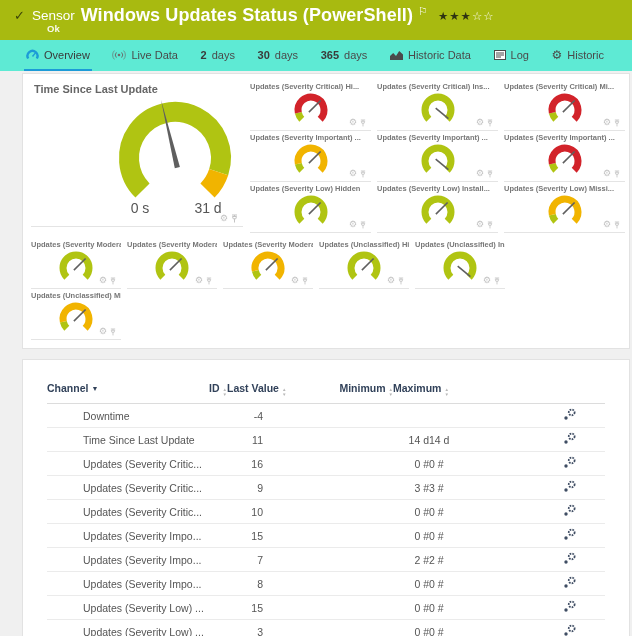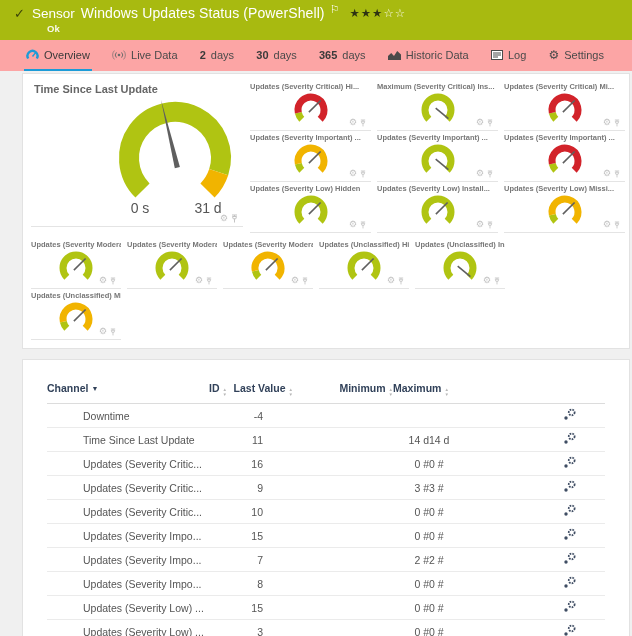--- a/index.html
+++ b/index.html
@@ -9,30 +9,30 @@
     font-family:"Liberation Sans",sans-serif;
     -webkit-font-smoothing:antialiased;
   }
   .icon{font-family:"DejaVu Sans",sans-serif;font-style:normal;}
 
   
   .topbar{position:relative;height:40px;background:#a8ba10;color:#fff;}
   .topbar-line1{position:absolute;left:14px;top:5px;display:flex;align-items:center;white-space:nowrap;}
   .check-ic{color:rgba(20,25,5,.75);font-size:13px;font-weight:bold;margin-right:7px;}
   .kind{font-size:13.5px;margin-right:6px;}
-  .sensor-title{font-weight:normal;font-size:14px;letter-spacing:.1px;}
+  .sensor-title{font-weight:bold;font-size:18px;letter-spacing:.1px;}
   .flag-ic{font-size:11px;margin-left:5px;position:relative;top:-4px;color:#fff;}
   .stars{margin-left:10px;font-size:11.5px;letter-spacing:1px;}
   .star-filled{color:#2e3312;}
   .star-empty{color:#fdfdf3;}
   .status-line{position:absolute;left:47px;top:23px;font-size:9.5px;font-weight:bold;color:rgba(255,255,255,.92);}
 
   
   .tabs{height:31px;display:flex;align-items:stretch;justify-content:space-between;
-        padding:0 26px 0 24px;background:#fca5a5;}
+        padding:0 26px 0 24px;background:#5eead4;}
   .tab{display:flex;align-items:center;gap:5px;font-size:11px;color:#4a4a4a;cursor:pointer;
        border-bottom:2px solid transparent;padding:0 2px;}
   .tab .num{font-weight:bold;color:#3a3a3a;}
   .tab.active{border-bottom-color:#1c9bd7;}
   .tab.active .tab-label{color:#3a3a3a;}
   .gear-glyph{font-size:12px;color:#4a4a4a;line-height:1;}
 
   
   .panel{background:#fff;border:1px solid #e2e2e2;margin-left:22px;margin-right:2px;}
   .panel-gauges{margin-top:2px;padding:6px 2px 8px 8px;}
@@ -57,21 +57,21 @@
   .bottom-grid .gcell{width:90px;margin-right:6px;}
 
   
   .thead{display:flex;align-items:flex-start;color:#32425a;font-size:10.5px;font-weight:bold;
          padding:6px 0 6px 0;border-bottom:1px solid #dcdcdc;}
   .trow{display:flex;align-items:center;height:23px;border-bottom:1px solid #ebebeb;
         font-size:10.5px;color:#555;}
   .td,.th{flex:none;}
   .c-channel{width:142px;text-align:left;}
   .c-id{width:38px;text-align:right;}
-  .c-last{width:66px;text-align:right;}
+  .c-last{width:66px;text-align:left;}
   .c-min{width:100px;text-align:right;}
   .c-max{width:120px;}
   .c-action{flex:1;text-align:right;padding-right:28px;}
   .th{display:inline-block;}
   .sortdown{color:#32425a;font-size:7px;margin-left:3px;vertical-align:1px;}
   .sorticon{display:inline-flex;flex-direction:column;font-size:4.5px;color:#b8b8b8;
             margin-left:3px;line-height:1.05;vertical-align:1px;cursor:pointer;}
   .chset{background:none;border:none;padding:0;cursor:pointer;line-height:0;}
   .trow .c-channel{cursor:pointer;padding-left:36px;}
 </style>
@@ -129,21 +129,21 @@
     <svg width="12" height="10" viewBox="0 0 12 10">
         <rect x="0.5" y="0.5" width="11" height="9" fill="#fff" stroke="#4a4a4a"></rect>
         <line x1="2" y1="3" x2="10" y2="3" stroke="#4a4a4a"></line>
         <line x1="2" y1="5" x2="10" y2="5" stroke="#4a4a4a"></line>
         <line x1="2" y1="7" x2="7" y2="7" stroke="#4a4a4a"></line>
       </svg>
     <span class="tab-label">Log</span>
   </div>
   <div class="tab">
     <span class="gear-glyph icon">⚙</span>
-    <span class="tab-label">Settings</span>
+    <span class="tab-label">Historic</span>
   </div>
 </nav>
 
 <section class="panel panel-gauges">
   <div class="gtop">
     <div class="main-cell">
       <div class="main-title">Time Since Last Update</div>
       <svg class="main-gauge-svg" id="main-gauge" width="212" height="112" viewBox="0 0 212 112">
           <path d="M111.5 98.5 A46 46 0 1 1 187.7 80.2" fill="none" stroke="#b0c412" stroke-width="20"></path>
           <path d="M187.7 80.2 A46 46 0 0 1 176.5 98.5" fill="none" stroke="#f1b400" stroke-width="20"></path>
@@ -167,21 +167,21 @@
             <line x1="19.9" y1="21.1" x2="31.6" y2="9.5" stroke="#5f5f5f" stroke-width="1.6"></line>
           </svg>
           <div class="cell-icons">
             <span class="gear-small icon">⚙</span>
             <svg width="6" height="8" viewBox="0 0 7 9" style="cursor:pointer">
               <path d="M1 1 H6 M3.5 1 V2.5 M1.5 2.5 H5.5 L4.8 4.8 H2.2 Z M3.5 4.8 V8.5" stroke="#c3c3c3" fill="none"></path>
             </svg>
           </div>
         </div>
         <div class="gcell">
-          <div class="gcell-title">Maximum (Severity Critical) Ins...</div>
+          <div class="gcell-title">Updates (Severity Critical) Ins...</div>
           <svg class="gg" width="44" height="31" viewBox="0 0 44 31">
             <path d="M12.8 28.2 A13 13 0 1 1 31.2 28.2" fill="none" stroke="#b0c412" stroke-width="7"></path>
             <line x1="19.7" y1="17.1" x2="32.4" y2="27.6" stroke="#5f5f5f" stroke-width="1.6"></line>
           </svg>
           <div class="cell-icons">
             <span class="gear-small icon">⚙</span>
             <svg width="6" height="8" viewBox="0 0 7 9" style="cursor:pointer">
               <path d="M1 1 H6 M3.5 1 V2.5 M1.5 2.5 H5.5 L4.8 4.8 H2.2 Z M3.5 4.8 V8.5" stroke="#c3c3c3" fill="none"></path>
             </svg>
           </div>

